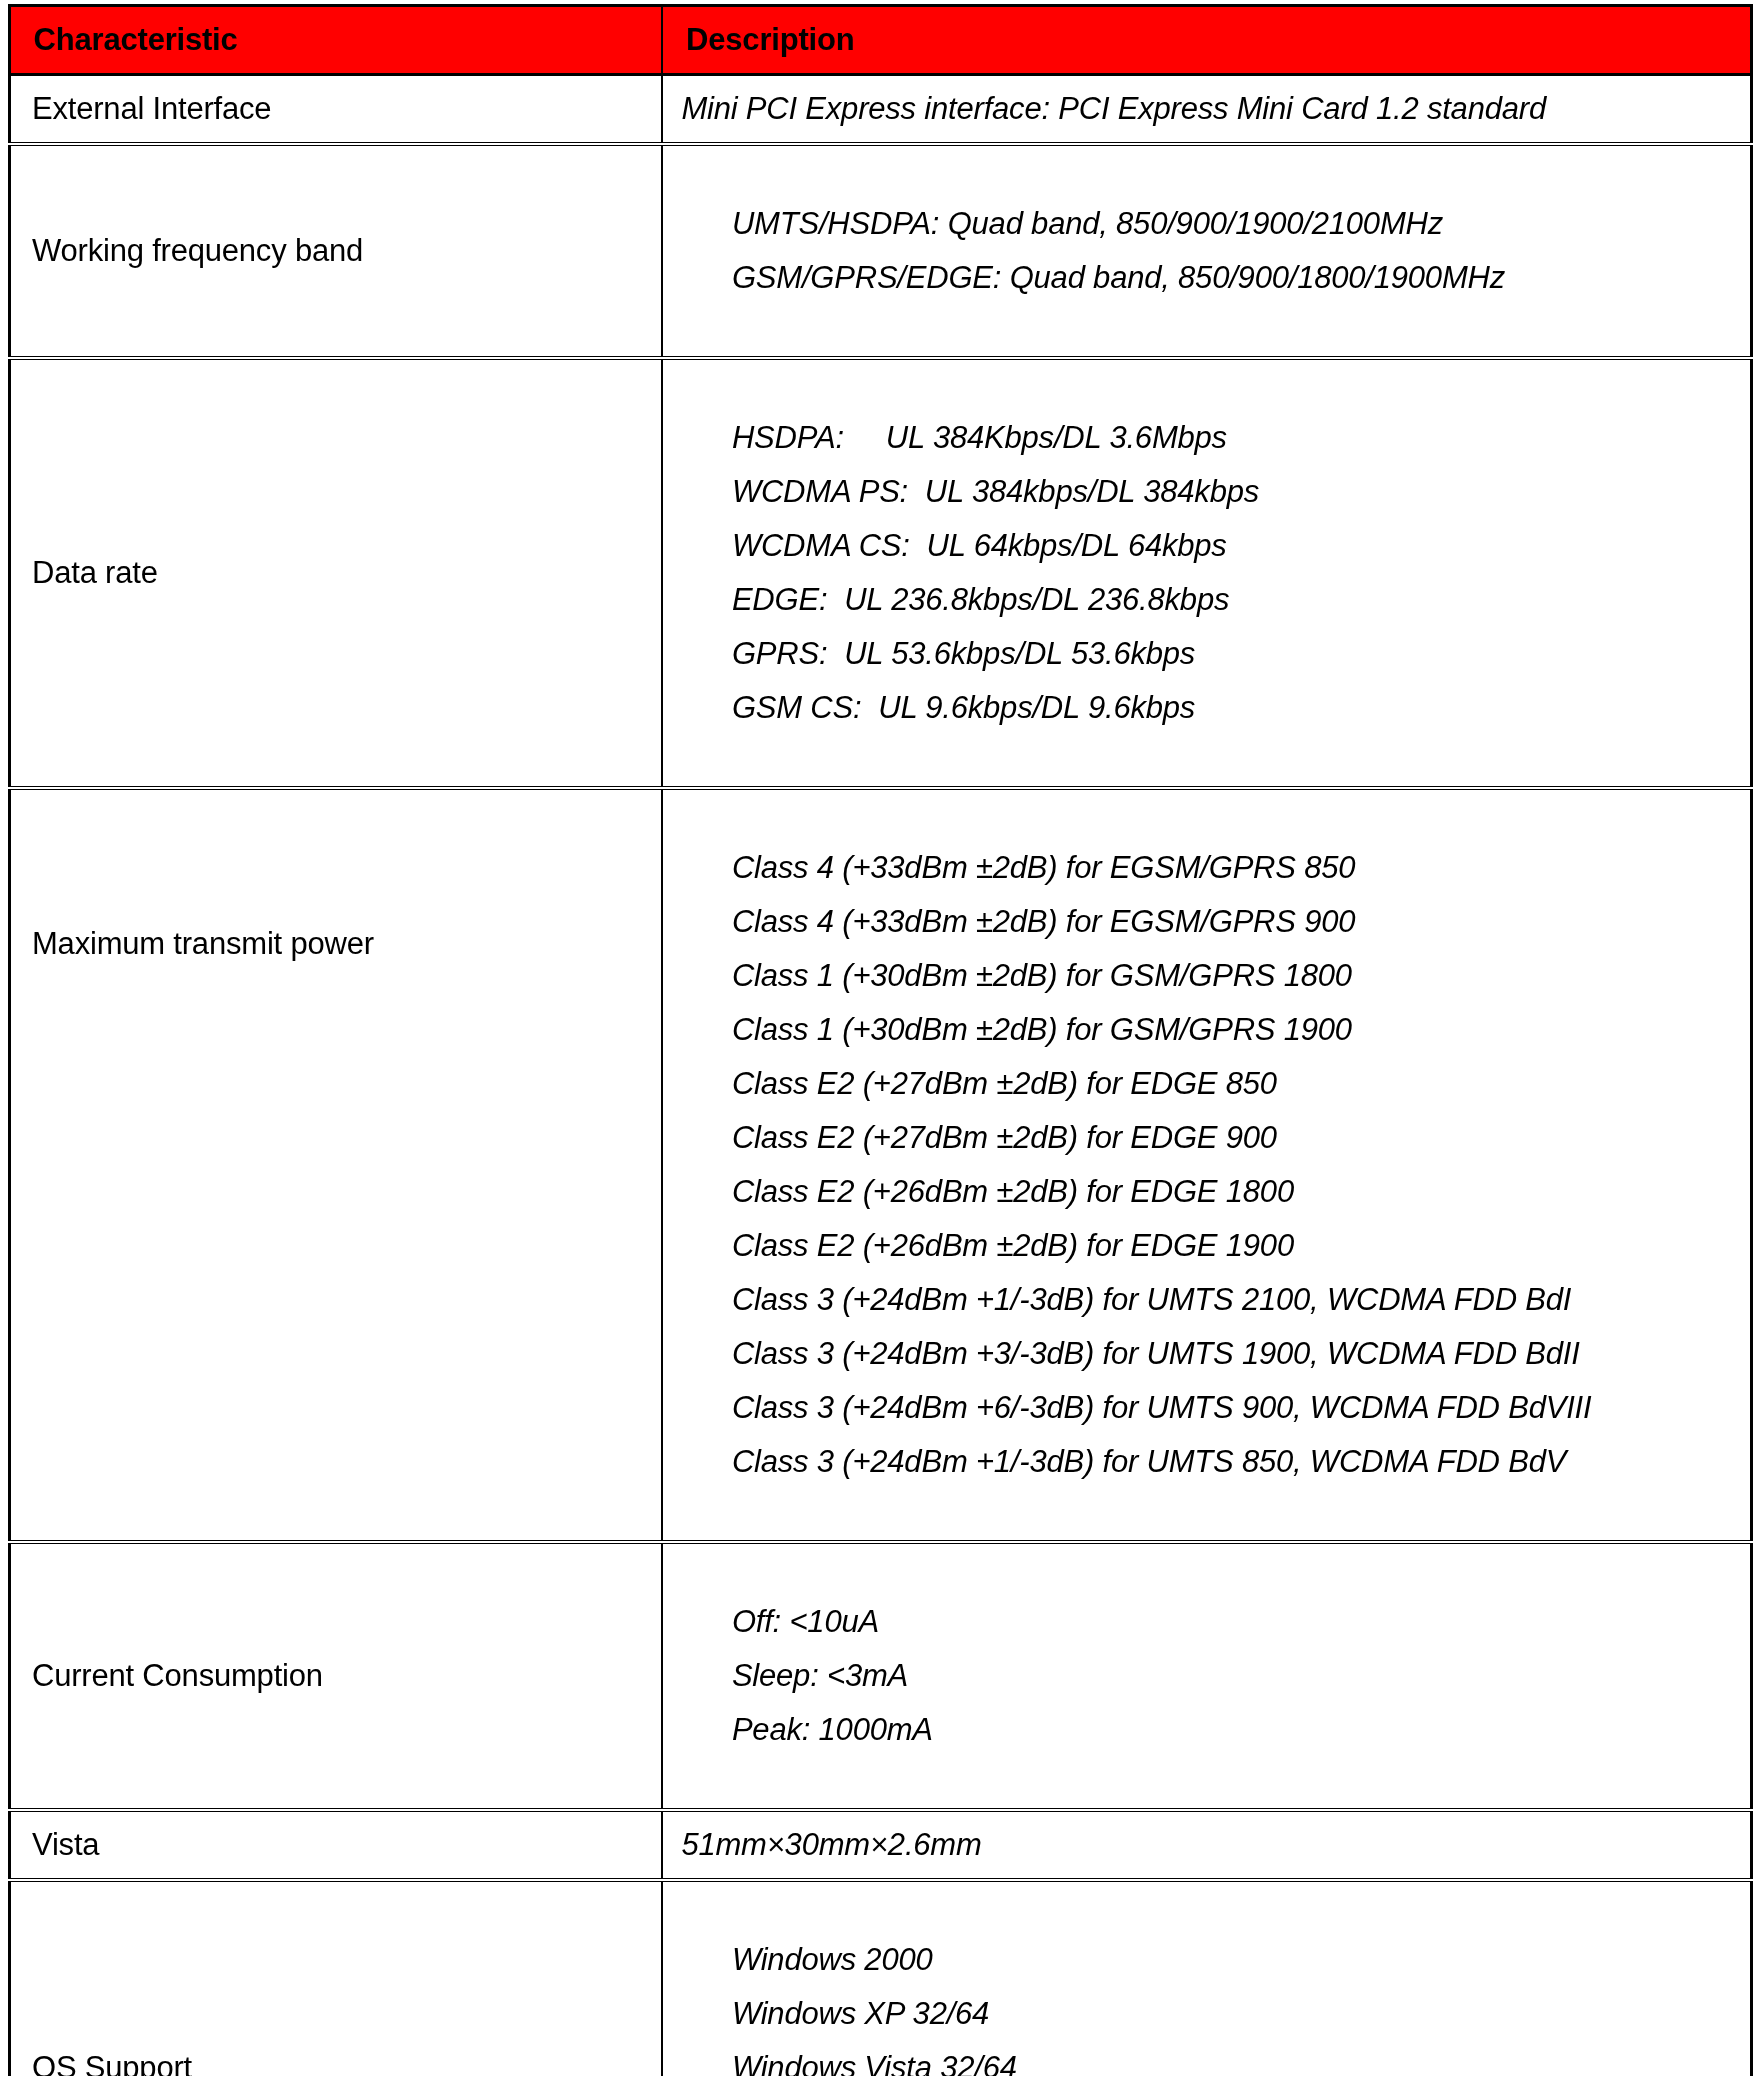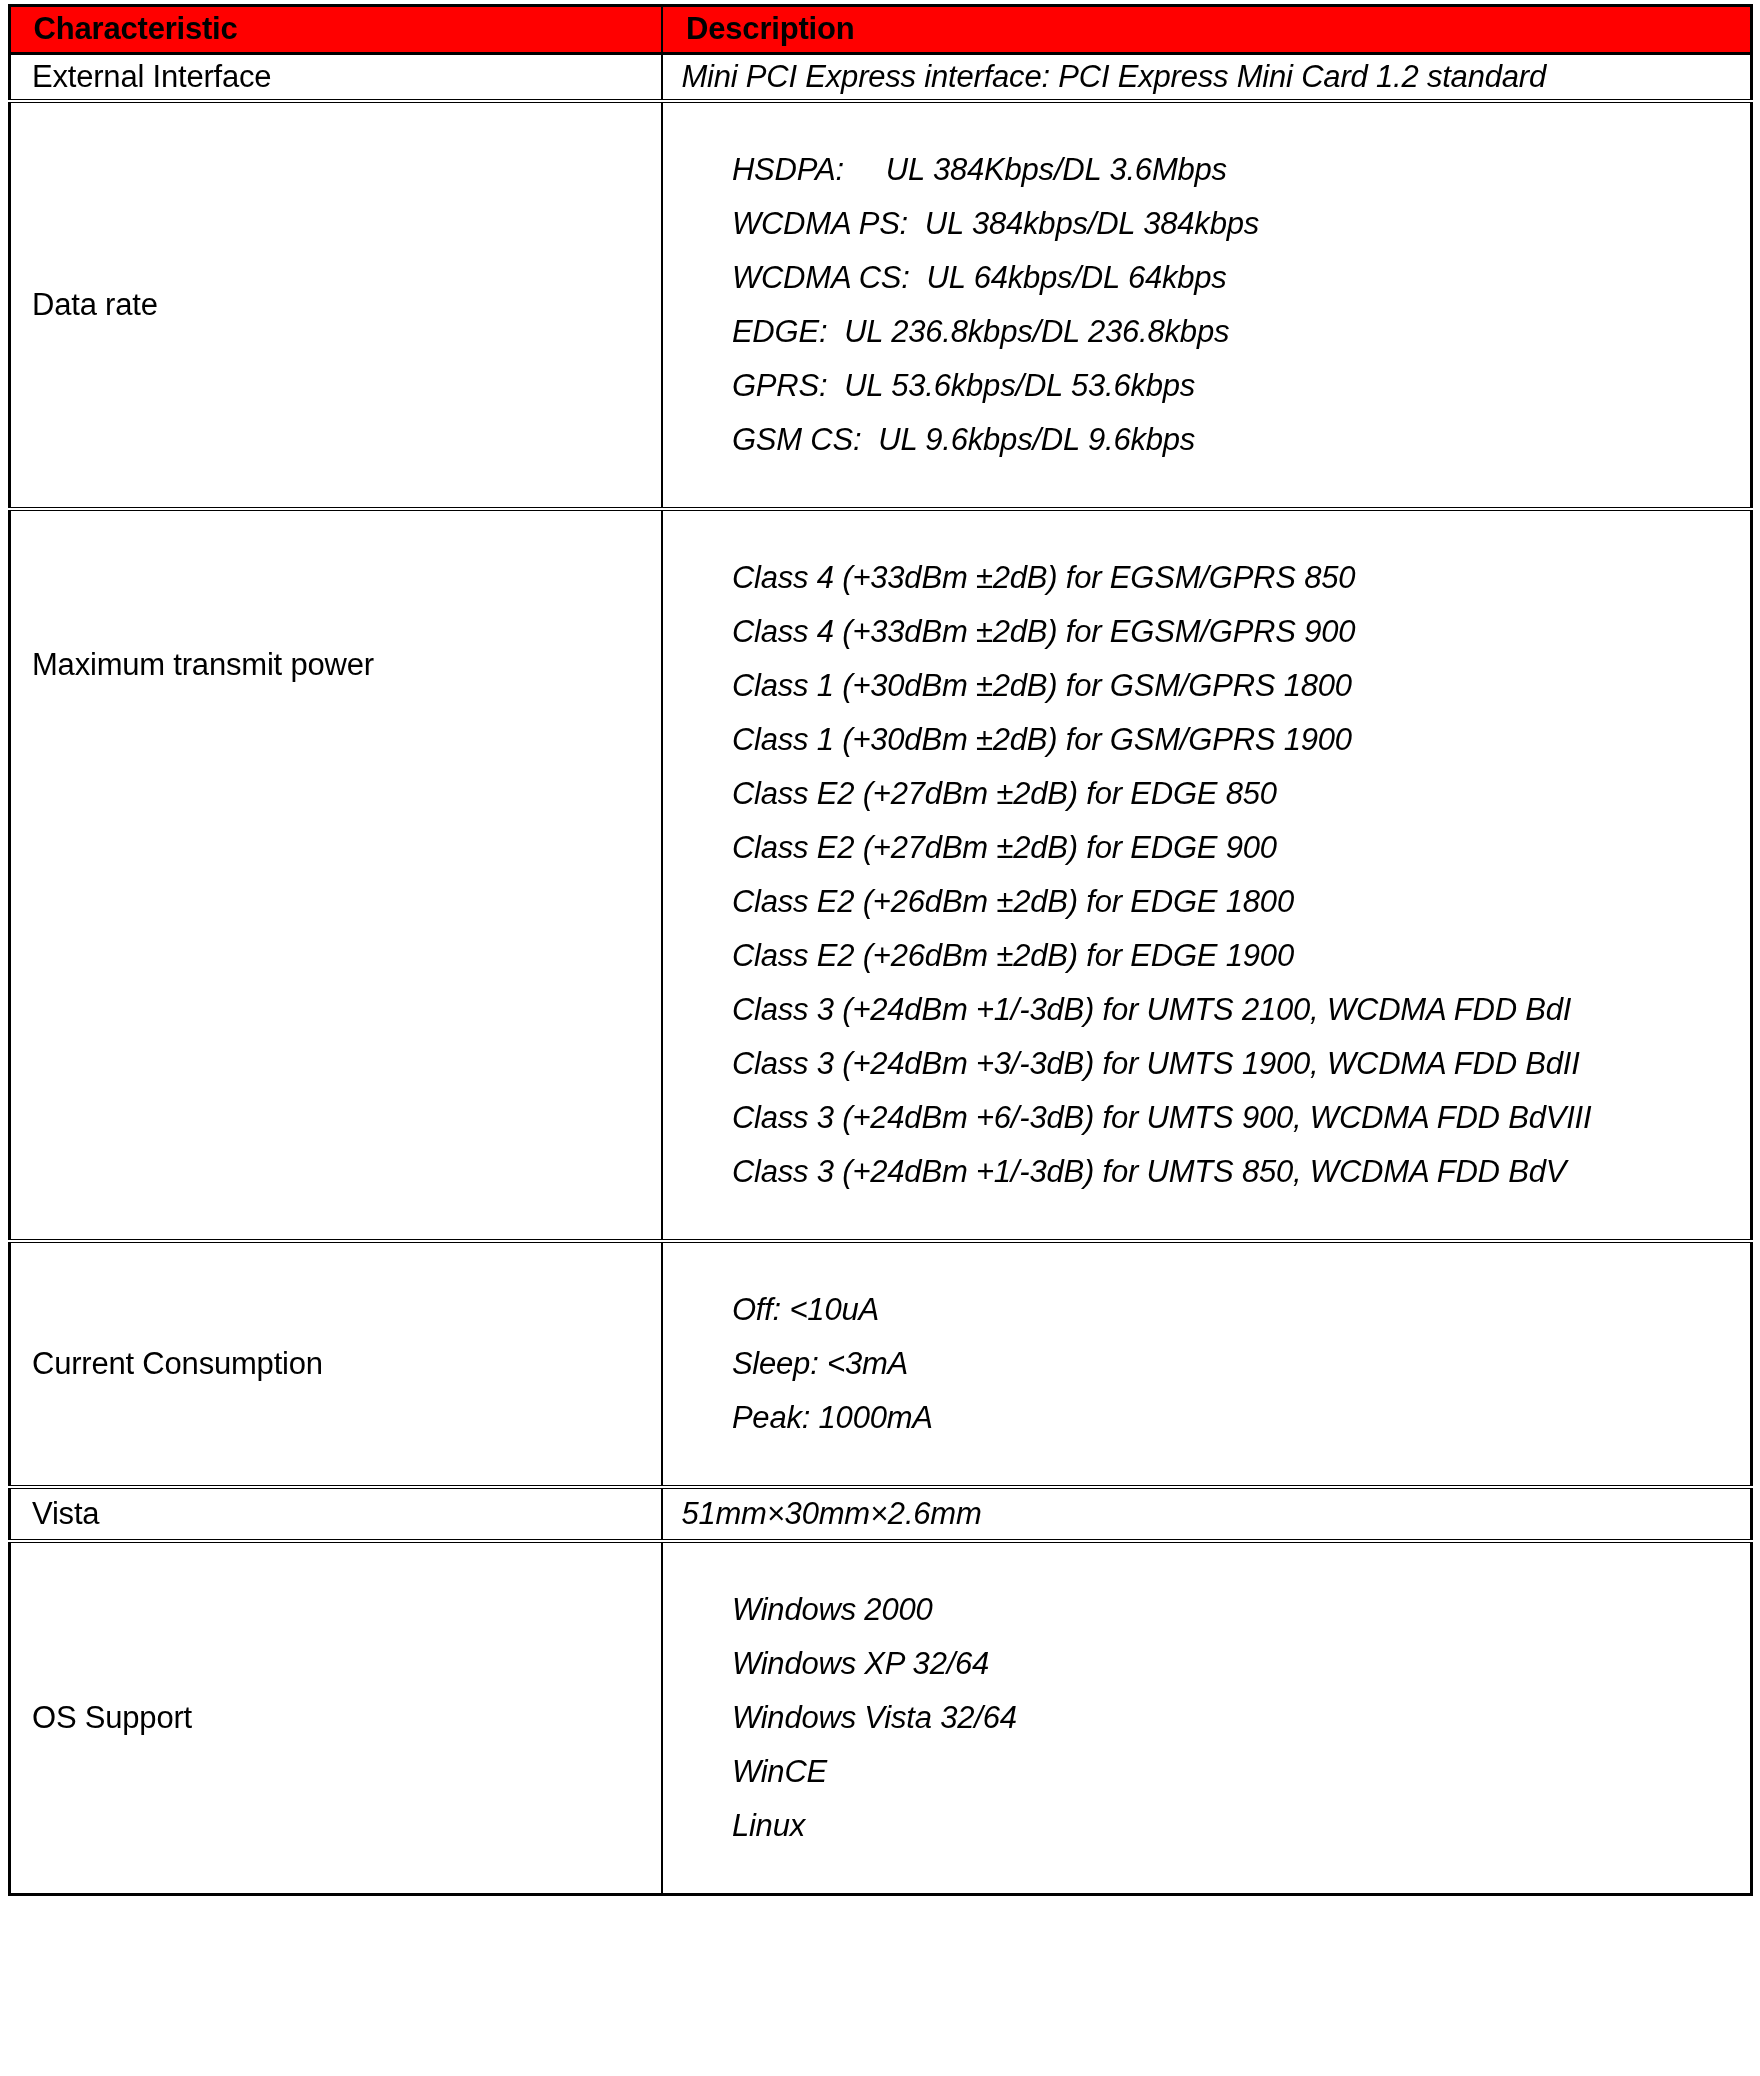--- a/index.html
+++ b/index.html
@@ -14,21 +14,21 @@
   }
   table.spec-table {
     border-collapse: collapse;
     table-layout: fixed;
     width: 1743px;
     margin: 3.8px 0 0 7.6px;
     border: 3.1px solid #000;
   }
   td {
     border: 2.3px solid #000;
-    padding: 4px;
+    padding: 15px;
     vertical-align: middle;
     font-size: 31px;
     letter-spacing: -0.2px;
     white-space: pre;
     overflow: hidden;
   }
   
   tr.hdr td {
     background: #ff0000;
     font-weight: bold;
@@ -81,20 +81,29 @@
       <tr class="hdr">
     <td colspan="2">Characteristic</td>
     <td>Description</td>
   </tr>
 
   <tr class="first h76">
     <td colspan="2" class="label">External Interface</td>
     <td class="desc">Mini PCI Express interface: PCI Express Mini Card 1.2 standard</td>
   </tr>
 
+  <tr class="sep h148">
+    <td colspan="2" class="label">Working frequency band</td>
+    <td class="desc">
+      <div class="lines">
+        <div class="line">UMTS/HSDPA: Quad band, 850/900/1900/2100MHz</div>
+        <div class="line">GSM/GPRS/EDGE: Quad band, 850/900/1800/1900MHz</div>
+      </div>
+    </td>
+  </tr>
 
   <tr class="sep h413">
     <td colspan="2" class="label">Data rate</td>
     <td class="desc">
       <div class="lines">
         <div class="line">HSDPA:     UL 384Kbps/DL 3.6Mbps</div>
         <div class="line">WCDMA PS:  UL 384kbps/DL 384kbps</div>
         <div class="line">WCDMA CS:  UL 64kbps/DL 64kbps</div>
         <div class="line">EDGE:  UL 236.8kbps/DL 236.8kbps</div>
         <div class="line">GPRS:  UL 53.6kbps/DL 53.6kbps</div>

